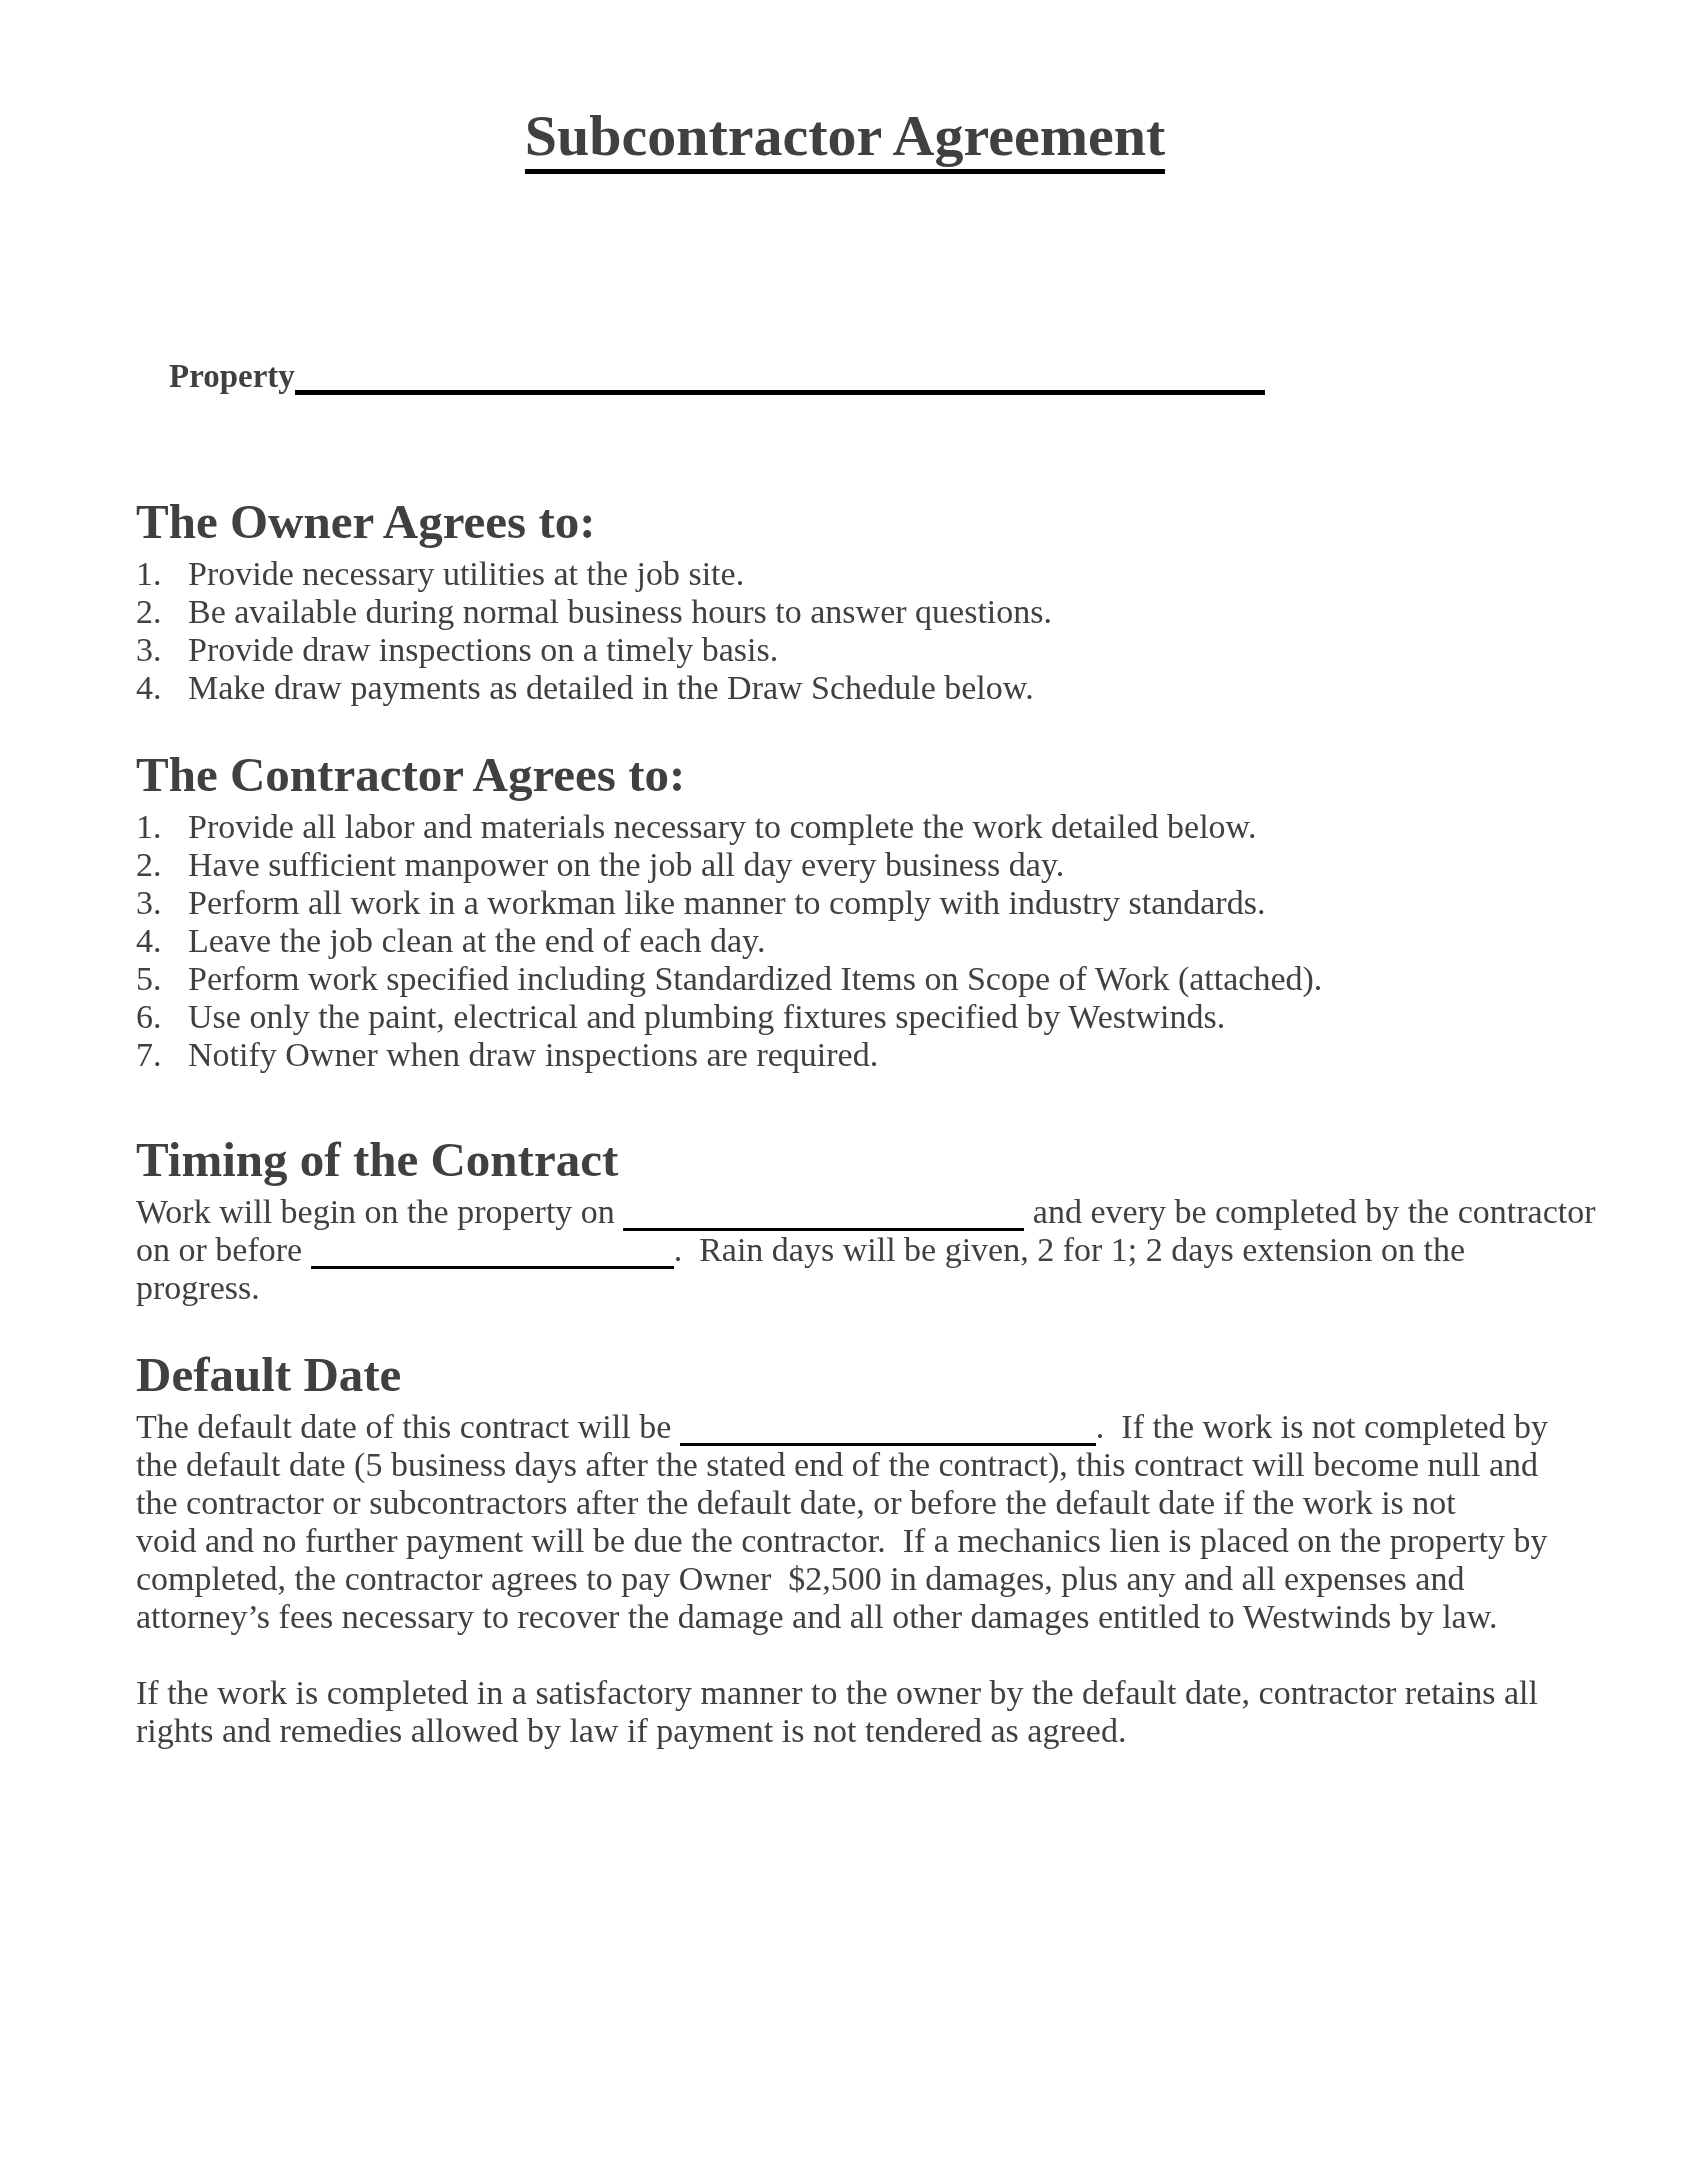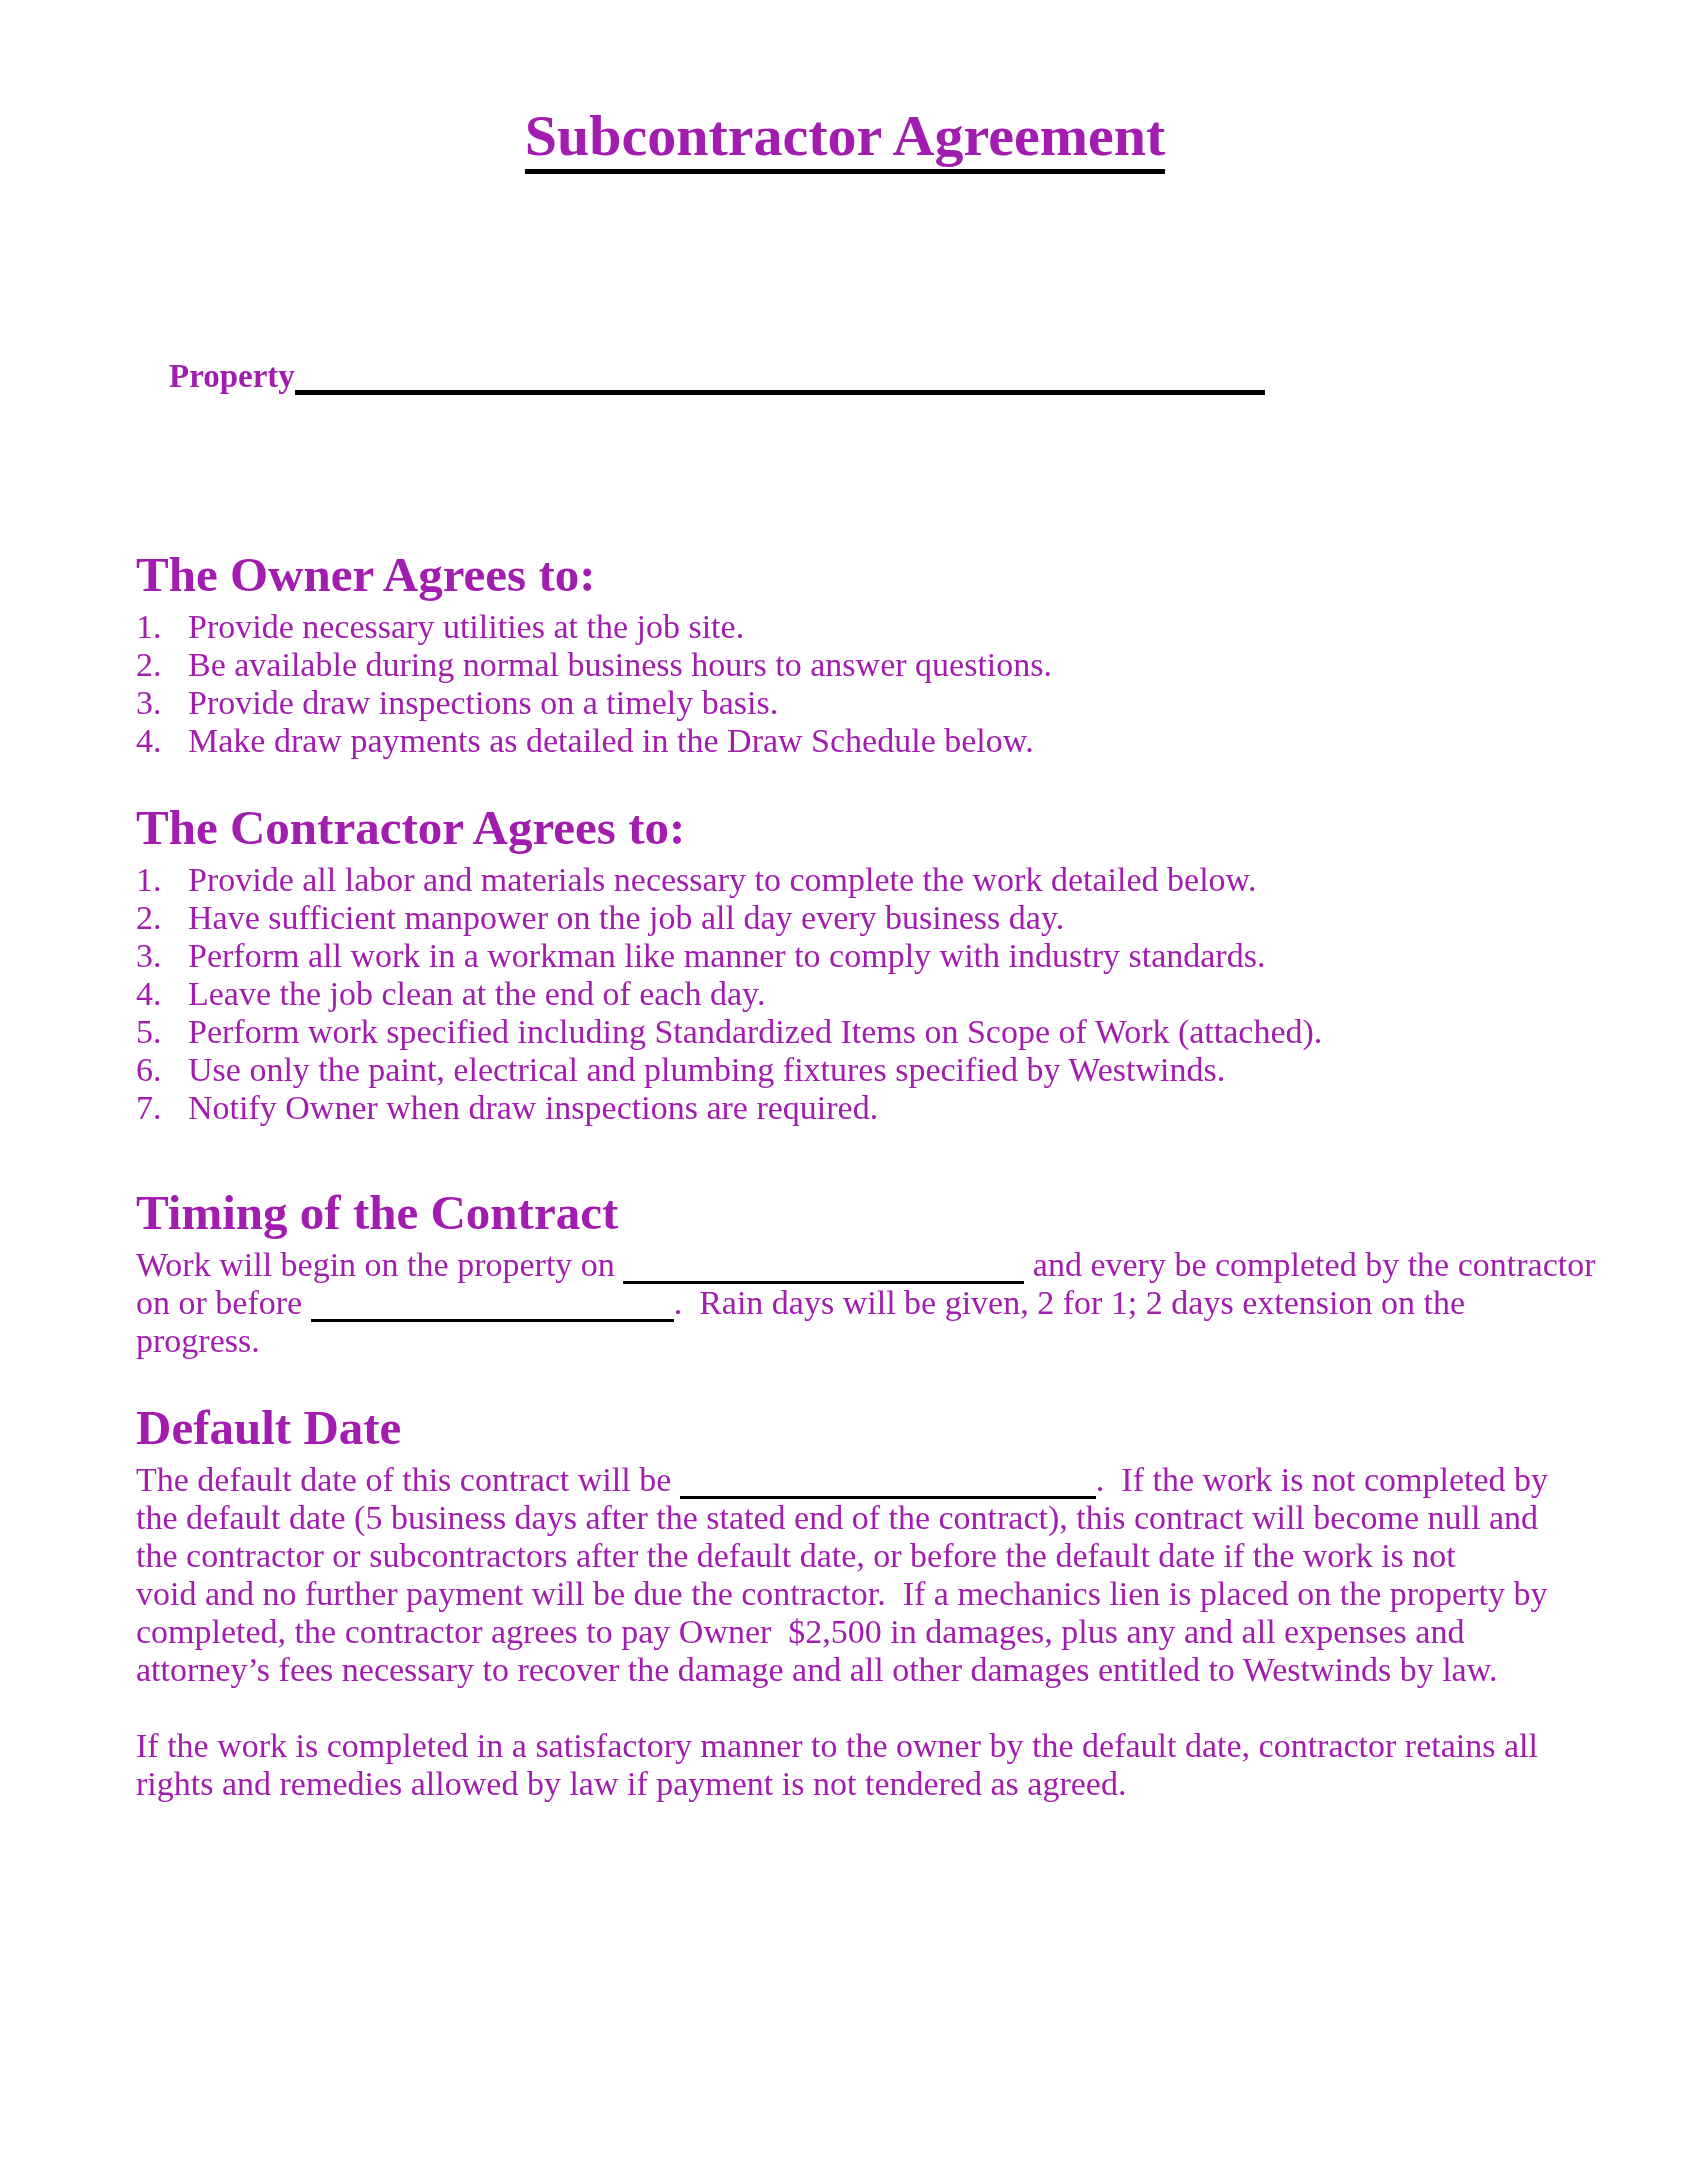--- a/index.html
+++ b/index.html
@@ -2,21 +2,21 @@
 <html><head>
 <meta charset="utf-8">
 <style>
   html, body { margin: 0; padding: 0; background: #ffffff; }
   .page {
     position: relative;
     width: 1683px;
     height: 2178px;
     margin: 0 auto;
     background: #ffffff;
-    color: #a21caf;
+    color: #404040;
     font-family: "Liberation Serif", "DejaVu Serif", serif;
     box-sizing: border-box;
     padding: 0 129px 0 136px;
     overflow: hidden;
   }
   .doc-title {
     margin-top: 103px;
     text-align: center;
     font-size: 58px;
     line-height: 65px;
@@ -39,21 +39,21 @@
     border-bottom: 5px solid #000000;
     vertical-align: -8px;
   }
   h2 {
     font-size: 49px;
     line-height: 55px;
     font-weight: bold;
     margin: 0;
     letter-spacing: 0px;
   }
-  .h-owner      { margin-top: 91px; }
+  .h-owner      { margin-top: 38px; }
   .h-contractor { margin-top: 40px; }
   .h-timing     { margin-top: 58px; }
   .h-default    { margin-top: 40px; }
   .list {
     margin-top: 6px;
     font-size: 34px;
     line-height: 38px;
   }
   .li { display: flex; }
   .li .num {

